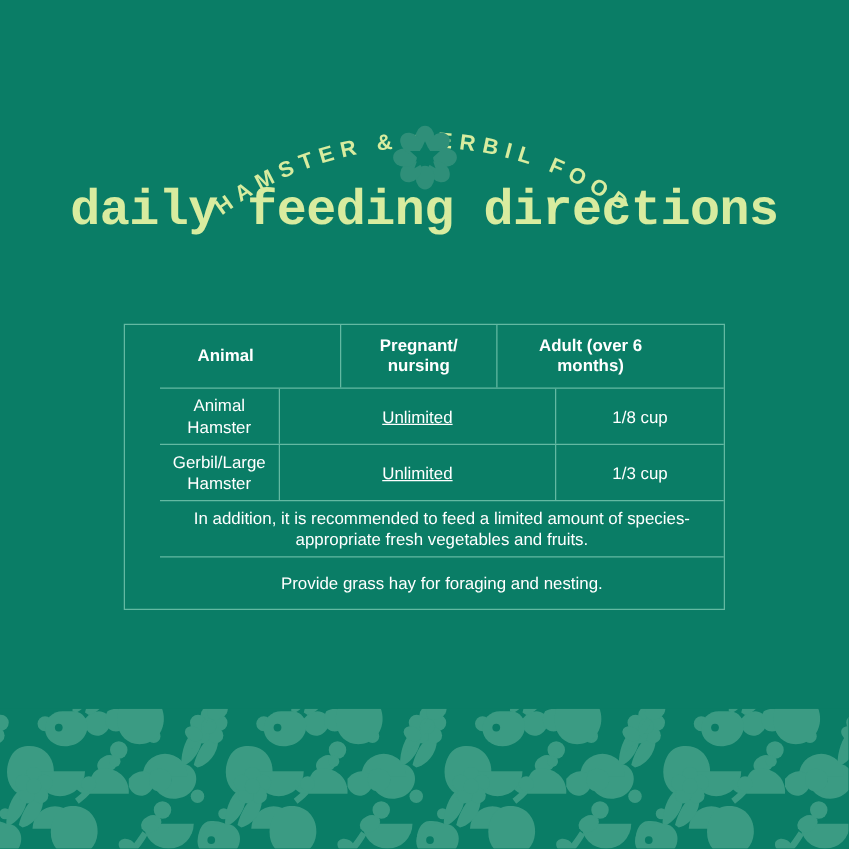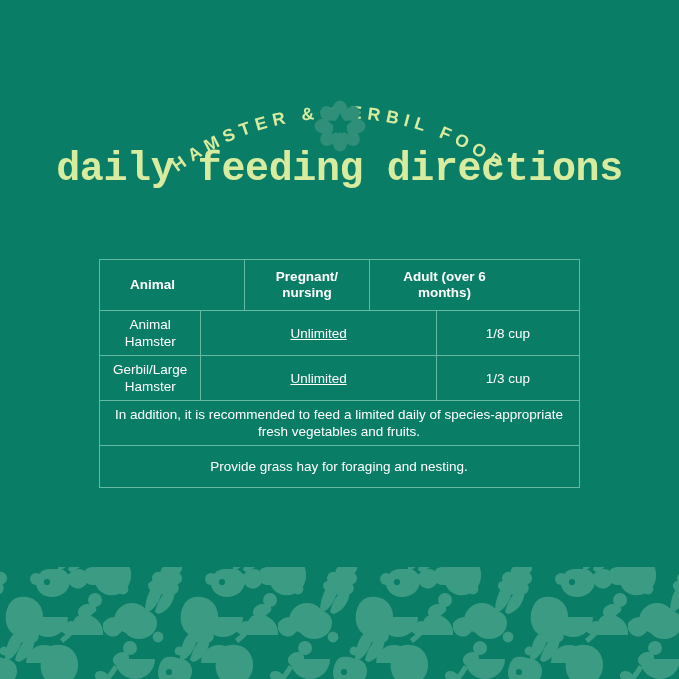--- a/index.html
+++ b/index.html
@@ -71,20 +71,21 @@
 
   
   .table {
     position: absolute;
     left: 99px;
     top: 259px;
     width: 481px;
     border: 1.5px solid #63b9a2;
     box-sizing: border-box;
     border-collapse: collapse;
+    padding-left: 28px;
   }
   .trow {
     display: flex;
     width: 100%;
     box-sizing: border-box;
   }
   .trow + .trow { border-top: 1.5px solid #63b9a2; }
 
   .tcell {
     box-sizing: border-box;
@@ -182,21 +183,21 @@
       <div class="tcell c-adult">1/8 cup</div>
     </div>
 
     <div class="trow r-body">
       <div class="tcell c-animal">Gerbil/Large Hamster</div>
       <div class="tcell c-span2">Unlimited</div>
       <div class="tcell c-adult">1/3 cup</div>
     </div>
 
     <div class="trow r-note1">
-      <div class="tcell c-full note">In addition, it is recommended to feed a limited daily of species-appropriate fresh vegetables and fruits.</div>
+      <div class="tcell c-full note">In addition, it is recommended to feed a limited amount of species-appropriate fresh vegetables and fruits.</div>
     </div>
 
     <div class="trow r-note2">
       <div class="tcell c-full note">Provide grass hay for foraging and nesting.</div>
     </div>
 
   </div>
 
   <div class="band">
     <svg viewBox="0 0 679 112" xmlns="http://www.w3.org/2000/svg">

